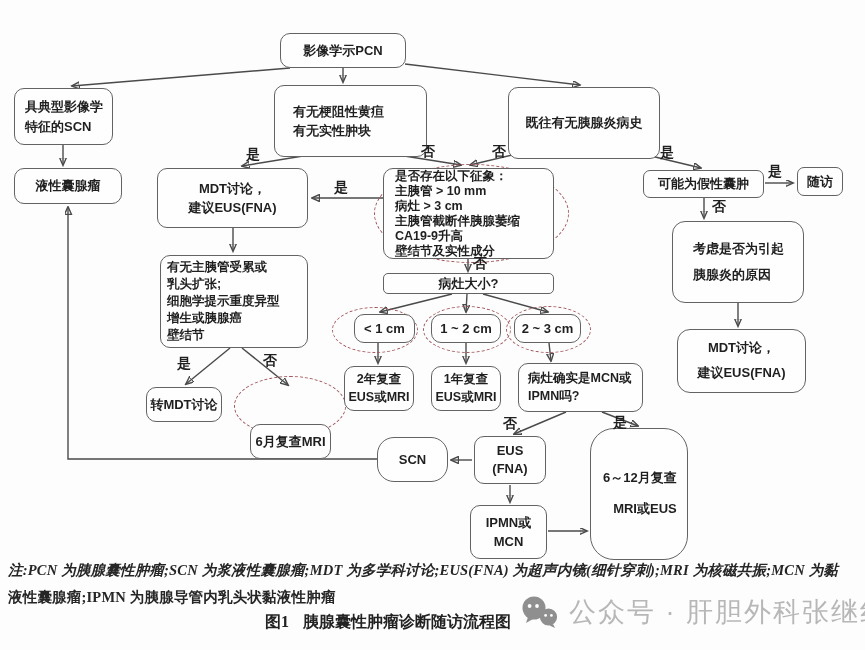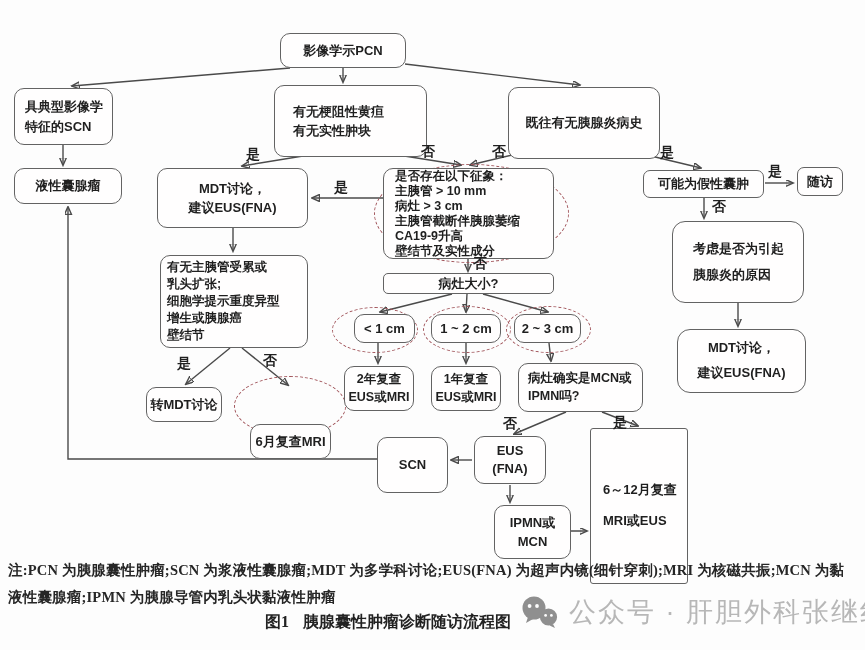--- a/index.html
+++ b/index.html
@@ -115,26 +115,26 @@
   <div class="node" style="left:431px;top:314px;width:70px;height:29px;">1 ~ 2 cm</div>
   <div class="node" style="left:514px;top:314px;width:67px;height:29px;">2 ~ 3 cm</div>
   <div class="node" style="left:344px;top:366px;width:70px;height:45px;font-size:12.5px;line-height:1.4;">2年复查
 EUS或MRI</div>
   <div class="node" style="left:431px;top:366px;width:70px;height:45px;font-size:12.5px;line-height:1.4;">1年复查
 EUS或MRI</div>
   <div class="node leftalign" style="left:518px;top:363px;width:125px;height:49px;padding-left:9px;font-size:12.5px;line-height:1.4;">病灶确实是MCN或
 IPMN吗?</div>
   <div class="node" style="left:146px;top:387px;width:76px;height:35px;">转MDT讨论</div>
   <div class="node" style="left:250px;top:388px;width:81px;height:35px;margin-top:36px;">6月复查MRI</div>
-  <div class="node" style="left:377px;top:437px;width:71px;height:56px;">SCN</div>
+  <div class="node" style="left:377px;top:437px;width:71px;height:45px;border-radius:17px;">SCN</div>
   <div class="node" style="left:474px;top:436px;width:72px;height:48px;line-height:1.35;">EUS
 (FNA)</div>
-  <div class="node" style="left:470px;top:505px;width:77px;height:54px;line-height:1.5;margin-left:24px;">IPMN或
+  <div class="node" style="left:470px;top:505px;width:77px;height:54px;line-height:1.5;">IPMN或
 MCN</div>
-  <div class="node leftalign wide-gap" style="left:590px;top:428px;width:98px;height:156px;padding-left:12px;border-radius:3px;">6～12月复查
+  <div class="node leftalign wide-gap" style="left:590px;top:428px;width:98px;height:132px;padding-left:12px;border-radius:24px;text-align:right;">6～12月复查
 MRI或EUS</div>
   <div class="node" style="left:643px;top:170px;width:121px;height:28px;border-radius:7px;">可能为假性囊肿</div>
   <div class="node" style="left:797px;top:167px;width:46px;height:29px;border-radius:7px;">随访</div>
   <div class="node leftalign" style="left:672px;top:221px;width:132px;height:82px;padding-left:20px;line-height:2;border-radius:13px;">考虑是否为引起
 胰腺炎的原因</div>
   <div class="node" style="left:677px;top:329px;width:129px;height:64px;line-height:1.9;border-radius:13px;">MDT讨论，
 建议EUS(FNA)</div>
 
   <div class="edge-label" style="left:246px;top:146px;">是</div>
   <div class="edge-label" style="left:421px;top:143px;">否</div>
@@ -142,21 +142,21 @@
   <div class="edge-label" style="left:660px;top:144px;">是</div>
   <div class="edge-label" style="left:334px;top:179px;">是</div>
   <div class="edge-label" style="left:473px;top:255px;">否</div>
   <div class="edge-label" style="left:177px;top:355px;">是</div>
   <div class="edge-label" style="left:263px;top:352px;">否</div>
   <div class="edge-label" style="left:768px;top:163px;">是</div>
   <div class="edge-label" style="left:712px;top:198px;">否</div>
   <div class="edge-label" style="left:503px;top:415px;">否</div>
   <div class="edge-label" style="left:613px;top:414px;">是</div>
 
-  <div class="note-line" style="top:561px;">注:PCN 为胰腺囊性肿瘤;SCN 为浆液性囊腺瘤;MDT 为多学科讨论;EUS(FNA) 为超声内镜(细针穿刺);MRI 为核磁共振;MCN 为黏</div>
+  <div class="note-line" style="top:561px;font-style:italic;">注:PCN 为胰腺囊性肿瘤;SCN 为浆液性囊腺瘤;MDT 为多学科讨论;EUS(FNA) 为超声内镜(细针穿刺);MRI 为核磁共振;MCN 为黏</div>
   <div class="note-line" style="top:588px;">液性囊腺瘤;IPMN 为胰腺导管内乳头状黏液性肿瘤</div>
 
   <div class="caption">
     <span>图1</span>
     <span>胰腺囊性肿瘤诊断随访流程图</span>
   </div>
 
   <div class="watermark">
     <span style="display:inline-block;line-height:0;">
       <svg width="38" height="33" viewBox="0 0 38 33">

